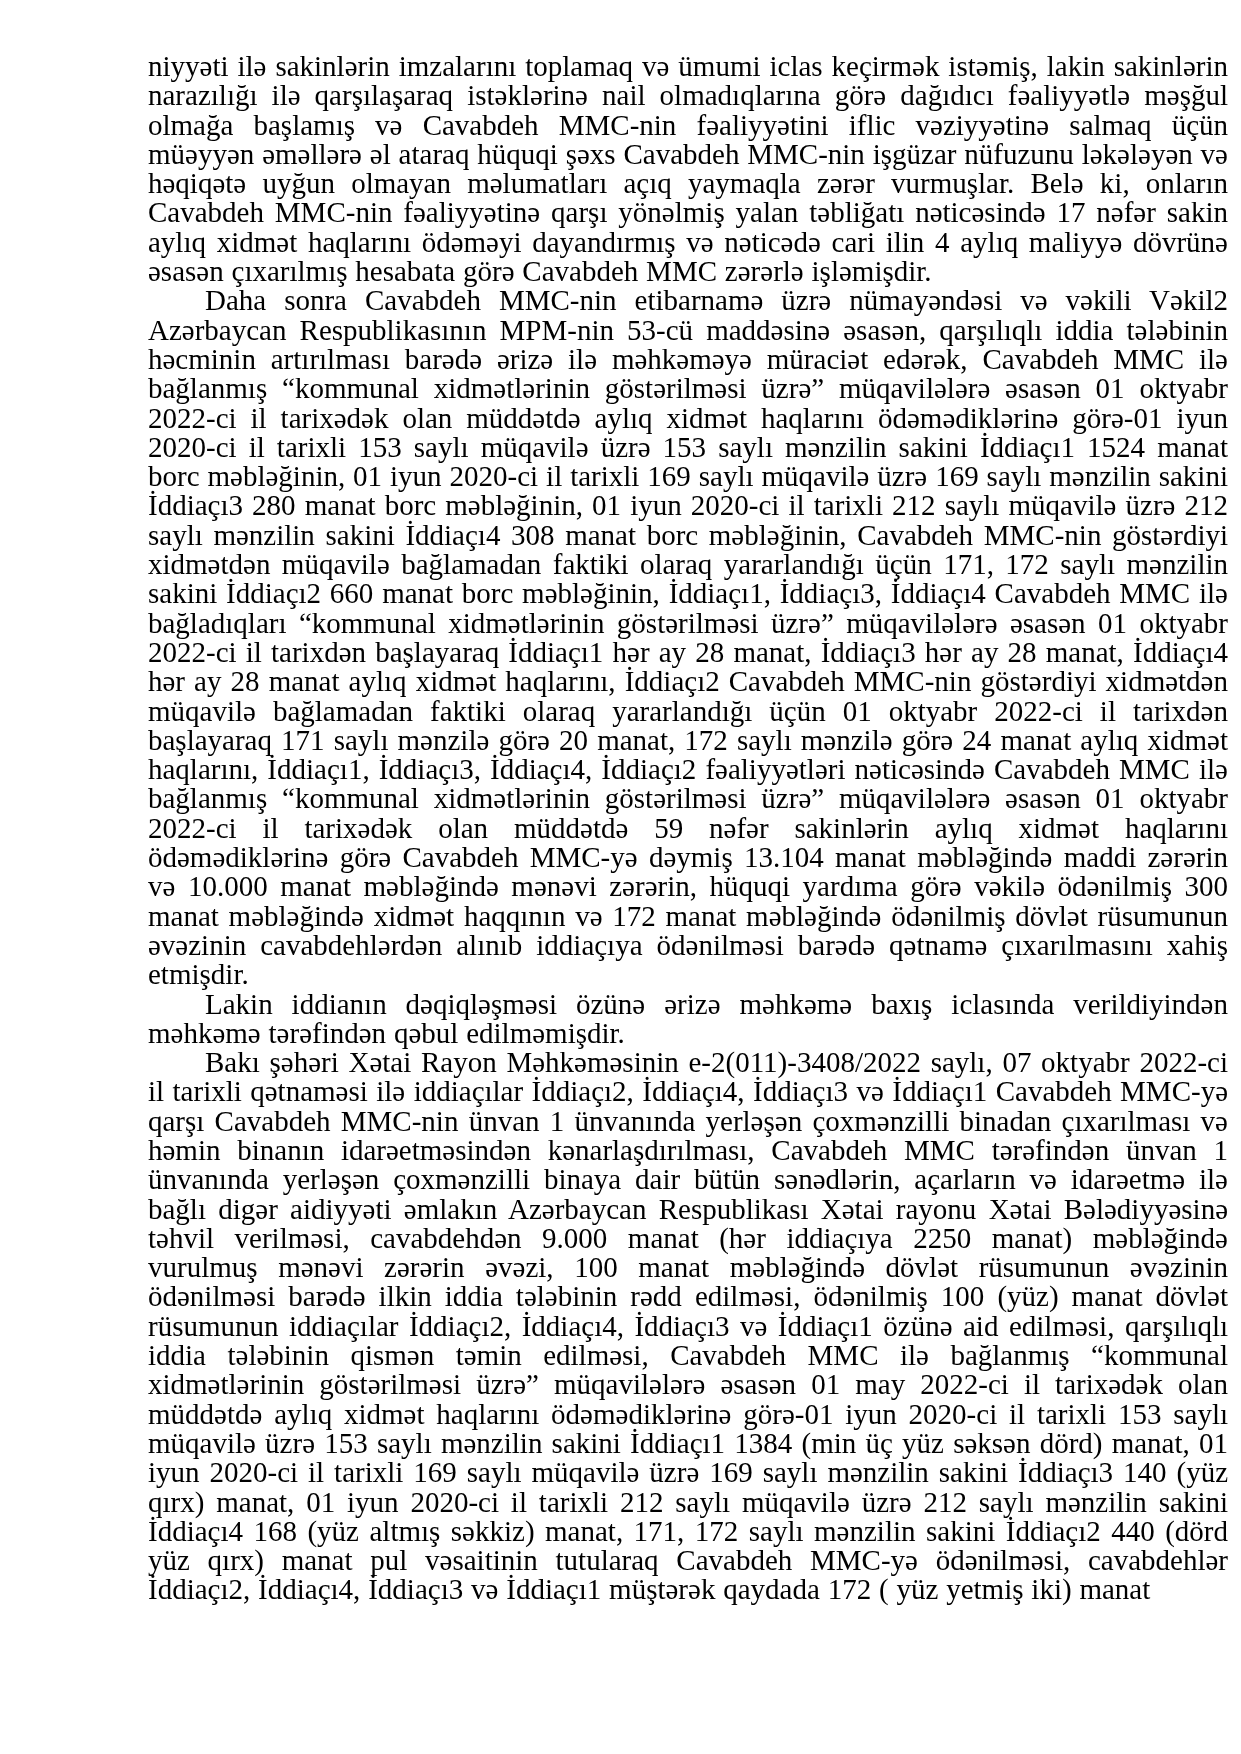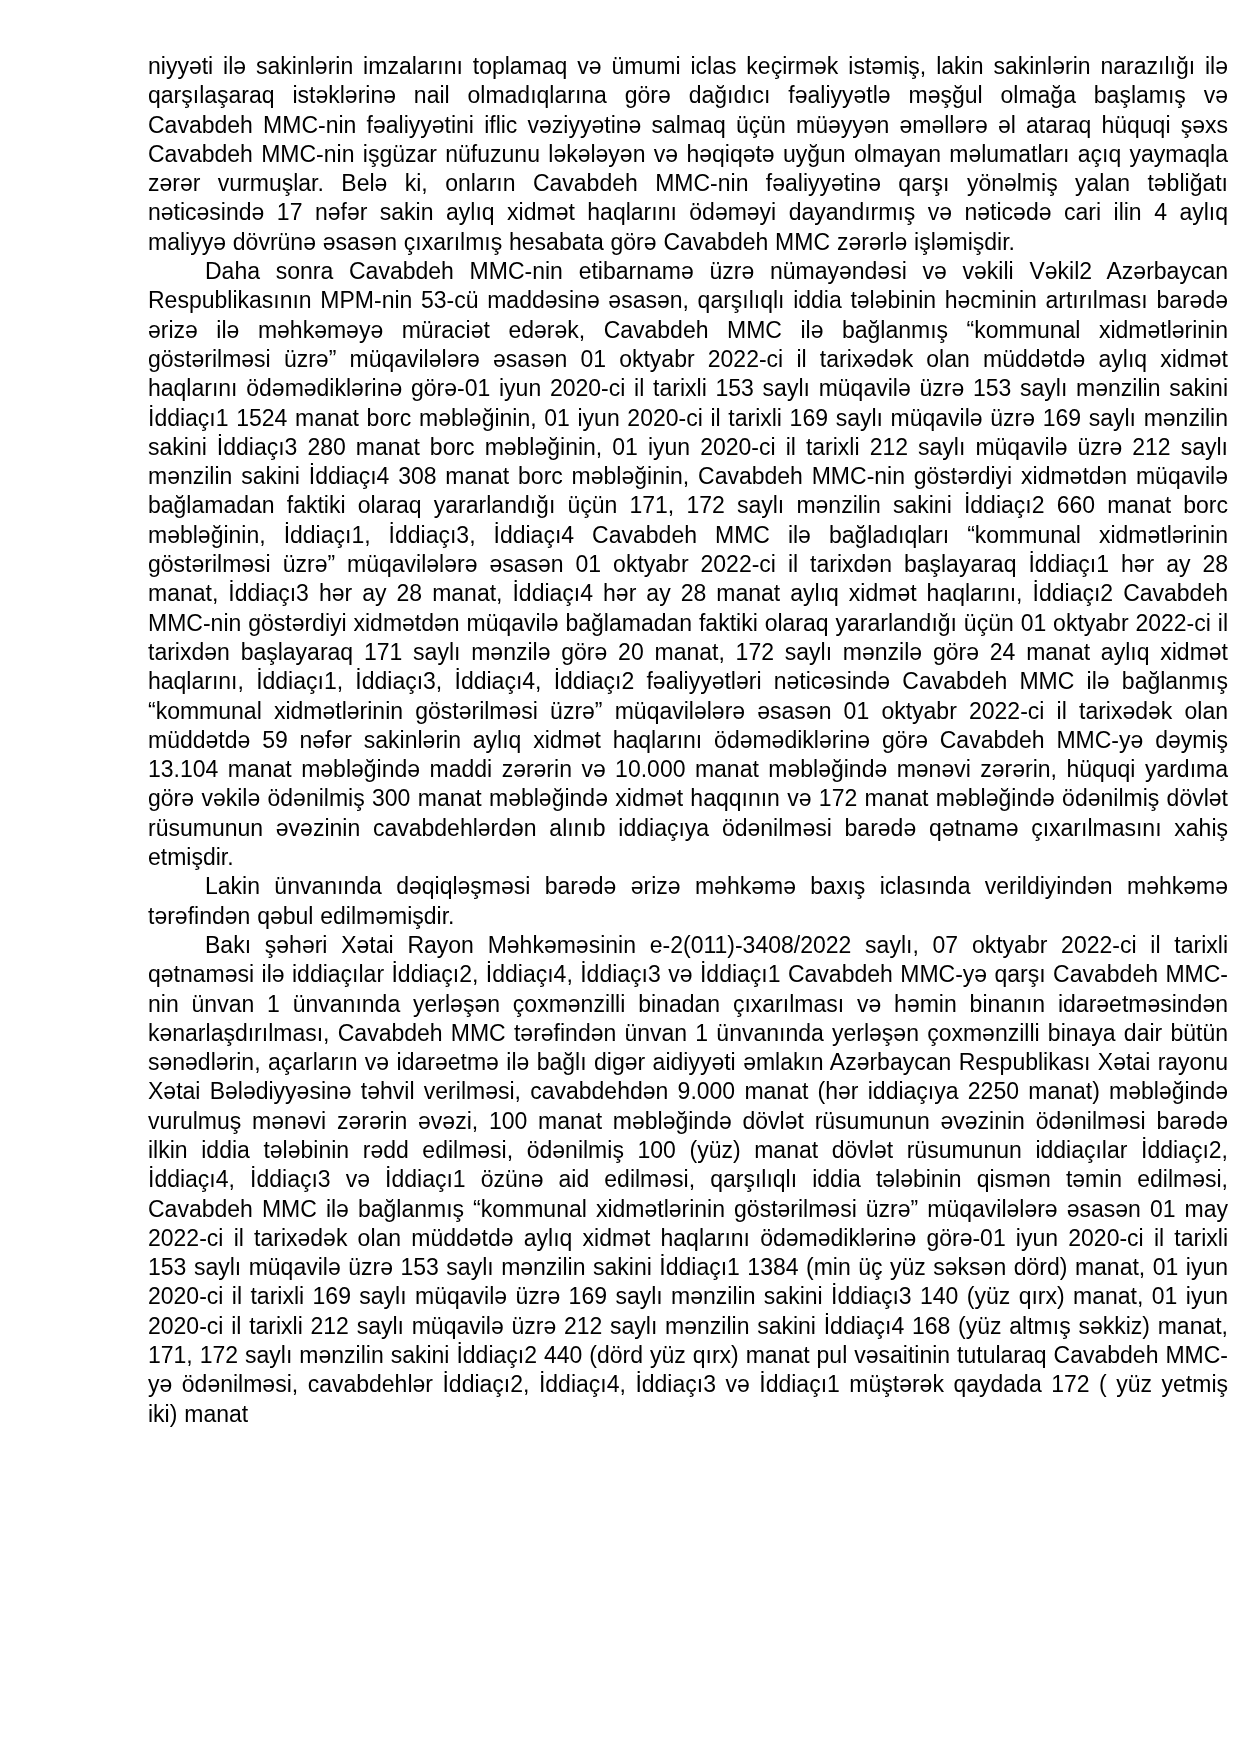--- a/index.html
+++ b/index.html
@@ -8,37 +8,37 @@
     background: #ffffff;
   }
   .page {
     position: relative;
     width: 1241px;
     height: 1754px;
     box-sizing: border-box;
     background: #ffffff;
     color: #000000;
     padding: 52px 13px 0 148px;
-    font-family: Liberation Sans, sans-serif;
-    font-size: 23px;
+    font-family: Liberation Serif, serif;
+    font-size: 29px;
     line-height: 29.3px;
     text-align: justify;
     overflow: hidden;
   }
   .page p {
     margin: 0;
     padding: 0;
     text-indent: 0;
     word-spacing: 0.02em;
   }
   .page p.indent {
     text-indent: 57px;
   }
 </style>
 </head>
 <body>
 
 <div class="page">
   <p>niyyəti ilə sakinlərin imzalarını toplamaq və ümumi iclas keçirmək istəmiş, lakin sakinlərin narazılığı ilə qarşılaşaraq istəklərinə nail olmadıqlarına görə dağıdıcı fəaliyyətlə məşğul olmağa başlamış və Cavabdeh MMC-nin fəaliyyətini iflic vəziyyətinə salmaq üçün müəyyən əməllərə əl ataraq hüquqi şəxs Cavabdeh MMC-nin işgüzar nüfuzunu ləkələyən və həqiqətə uyğun olmayan məlumatları açıq yaymaqla zərər vurmuşlar. Belə ki, onların Cavabdeh MMC-nin fəaliyyətinə qarşı yönəlmiş yalan təbliğatı nəticəsində 17 nəfər sakin aylıq xidmət haqlarını ödəməyi dayandırmış və nəticədə cari ilin 4 aylıq maliyyə dövrünə əsasən çıxarılmış hesabata görə Cavabdeh MMC zərərlə işləmişdir.</p>
   <p class="indent">Daha sonra Cavabdeh MMC-nin etibarnamə üzrə nümayəndəsi və vəkili Vəkil2 Azərbaycan Respublikasının MPM-nin 53-cü maddəsinə əsasən, qarşılıqlı iddia tələbinin həcminin artırılması barədə ərizə ilə məhkəməyə müraciət edərək, Cavabdeh MMC ilə bağlanmış “kommunal xidmətlərinin göstərilməsi üzrə” müqavilələrə əsasən 01 oktyabr 2022-ci il tarixədək olan müddətdə aylıq xidmət haqlarını ödəmədiklərinə görə-01 iyun 2020-ci il tarixli 153 saylı müqavilə üzrə 153 saylı mənzilin sakini İddiaçı1 1524 manat borc məbləğinin, 01 iyun 2020-ci il tarixli 169 saylı müqavilə üzrə 169 saylı mənzilin sakini İddiaçı3 280 manat borc məbləğinin, 01 iyun 2020-ci il tarixli 212 saylı müqavilə üzrə 212 saylı mənzilin sakini İddiaçı4 308 manat borc məbləğinin, Cavabdeh MMC-nin göstərdiyi xidmətdən müqavilə bağlamadan faktiki olaraq yararlandığı üçün 171, 172 saylı mənzilin sakini İddiaçı2 660 manat borc məbləğinin, İddiaçı1, İddiaçı3, İddiaçı4 Cavabdeh MMC ilə bağladıqları “kommunal xidmətlərinin göstərilməsi üzrə” müqavilələrə əsasən 01 oktyabr 2022-ci il tarixdən başlayaraq İddiaçı1 hər ay 28 manat, İddiaçı3 hər ay 28 manat, İddiaçı4 hər ay 28 manat aylıq xidmət haqlarını, İddiaçı2 Cavabdeh MMC-nin göstərdiyi xidmətdən müqavilə bağlamadan faktiki olaraq yararlandığı üçün 01 oktyabr 2022-ci il tarixdən başlayaraq 171 saylı mənzilə görə 20 manat, 172 saylı mənzilə görə 24 manat aylıq xidmət haqlarını, İddiaçı1, İddiaçı3, İddiaçı4, İddiaçı2 fəaliyyətləri nəticəsində Cavabdeh MMC ilə bağlanmış “kommunal xidmətlərinin göstərilməsi üzrə” müqavilələrə əsasən 01 oktyabr 2022-ci il tarixədək olan müddətdə 59 nəfər sakinlərin aylıq xidmət haqlarını ödəmədiklərinə görə Cavabdeh MMC-yə dəymiş 13.104 manat məbləğində maddi zərərin və 10.000 manat məbləğində mənəvi zərərin, hüquqi yardıma görə vəkilə ödənilmiş 300 manat məbləğində xidmət haqqının və 172 manat məbləğində ödənilmiş dövlət rüsumunun əvəzinin cavabdehlərdən alınıb iddiaçıya ödənilməsi barədə qətnamə çıxarılmasını xahiş etmişdir.</p>
-  <p class="indent">Lakin ünvanında dəqiqləşməsi barədə ərizə məhkəmə baxış iclasında verildiyindən məhkəmə tərəfindən qəbul edilməmişdir.</p>
+  <p class="indent">Lakin iddianın dəqiqləşməsi özünə ərizə məhkəmə baxış iclasında verildiyindən məhkəmə tərəfindən qəbul edilməmişdir.</p>
   <p class="indent">Bakı şəhəri Xətai Rayon Məhkəməsinin e-2(011)-3408/2022 saylı, 07 oktyabr 2022-ci il tarixli qətnaməsi ilə iddiaçılar İddiaçı2, İddiaçı4, İddiaçı3 və İddiaçı1 Cavabdeh MMC-yə qarşı Cavabdeh MMC-nin ünvan 1 ünvanında yerləşən çoxmənzilli binadan çıxarılması və həmin binanın idarəetməsindən kənarlaşdırılması, Cavabdeh MMC tərəfindən ünvan 1 ünvanında yerləşən çoxmənzilli binaya dair bütün sənədlərin, açarların və idarəetmə ilə bağlı digər aidiyyəti əmlakın Azərbaycan Respublikası Xətai rayonu Xətai Bələdiyyəsinə təhvil verilməsi, cavabdehdən 9.000 manat (hər iddiaçıya 2250 manat) məbləğində vurulmuş mənəvi zərərin əvəzi, 100 manat məbləğində dövlət rüsumunun əvəzinin ödənilməsi barədə ilkin iddia tələbinin rədd edilməsi, ödənilmiş 100 (yüz) manat dövlət rüsumunun iddiaçılar İddiaçı2, İddiaçı4, İddiaçı3 və İddiaçı1 özünə aid edilməsi, qarşılıqlı iddia tələbinin qismən təmin edilməsi, Cavabdeh MMC ilə bağlanmış “kommunal xidmətlərinin göstərilməsi üzrə” müqavilələrə əsasən 01 may 2022-ci il tarixədək olan müddətdə aylıq xidmət haqlarını ödəmədiklərinə görə-01 iyun 2020-ci il tarixli 153 saylı müqavilə üzrə 153 saylı mənzilin sakini İddiaçı1 1384 (min üç yüz səksən dörd) manat, 01 iyun 2020-ci il tarixli 169 saylı müqavilə üzrə 169 saylı mənzilin sakini İddiaçı3 140 (yüz qırx) manat, 01 iyun 2020-ci il tarixli 212 saylı müqavilə üzrə 212 saylı mənzilin sakini İddiaçı4 168 (yüz altmış səkkiz) manat, 171, 172 saylı mənzilin sakini İddiaçı2 440 (dörd yüz qırx) manat pul vəsaitinin tutularaq Cavabdeh MMC-yə ödənilməsi, cavabdehlər İddiaçı2, İddiaçı4, İddiaçı3 və İddiaçı1 müştərək qaydada 172 ( yüz yetmiş iki) manat</p>
 </div>
 
 </body></html>

